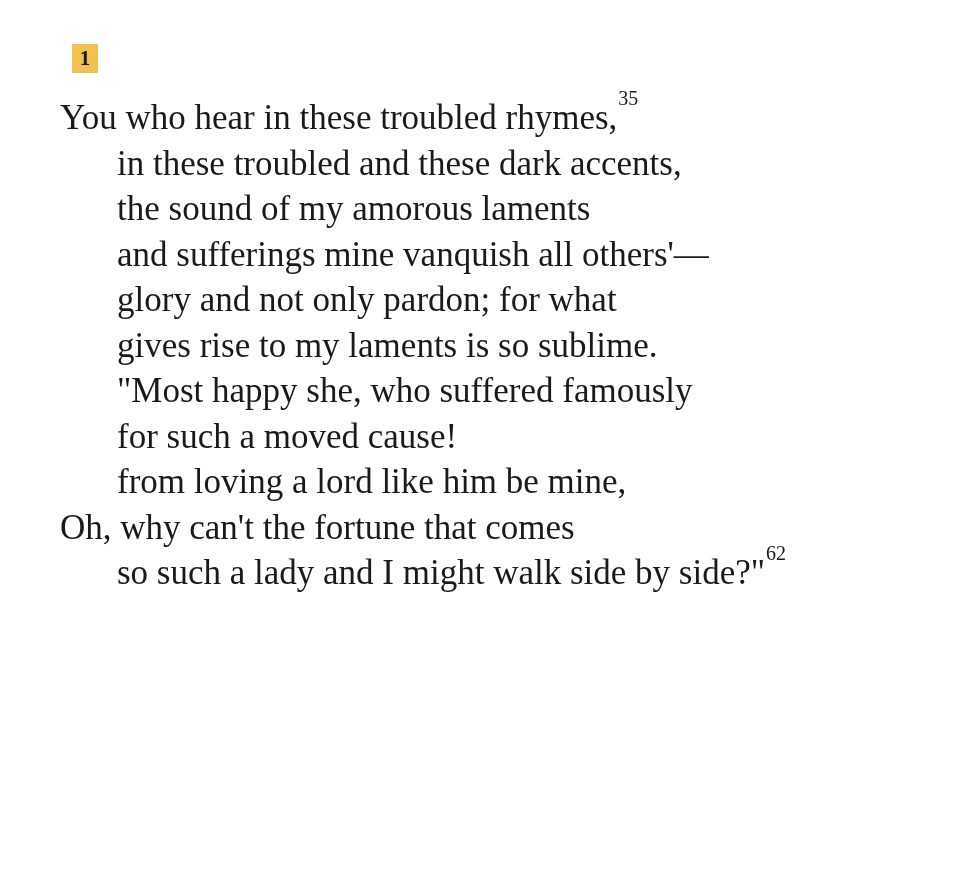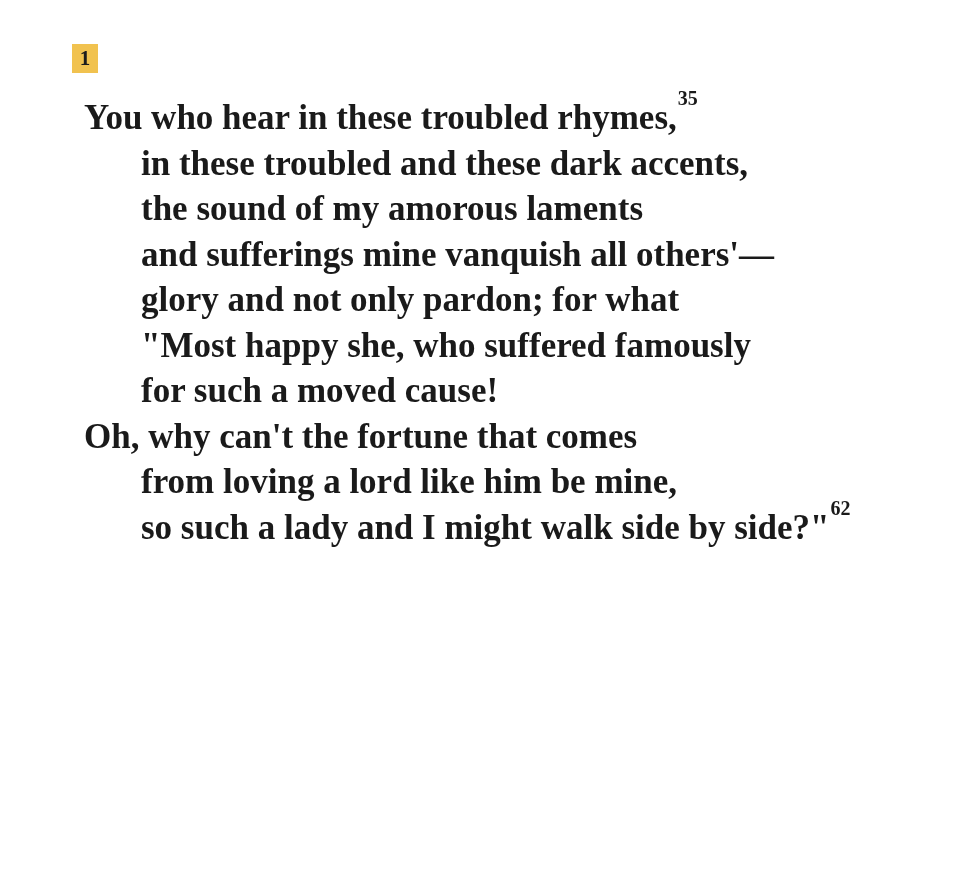--- a/index.html
+++ b/index.html
@@ -25,27 +25,26 @@
     color: #1c1c1c;
     font-weight: bold;
     font-size: 21px;
     line-height: 29px;
     text-align: center;
     padding: 0 1px;
     box-sizing: border-box;
   }
   .poem {
     position: absolute;
-    left: 84px;
+    left: 60px;
     top: 95px;
     width: 820px;
     font-size: 35px;
     line-height: 45.5px;
     white-space: nowrap;
-    font-weight: bold;
   }
   .poem-line {
     height: 45.5px;
   }
   .poem-line.indent {
     padding-left: 57px;
   }
   .footnote-ref {
     font-size: 20px;
     line-height: 0;
@@ -68,26 +67,27 @@
     <div class="poem-line indent"><span>in these troubled and these dark accents,</span></div>
 
     <div class="poem-line indent"><span>the sound of my amorous laments</span></div>
 
     <div class="poem-line indent"><span>and sufferings mine vanquish all others'—</span></div>
 
 
 
     <div class="poem-line indent"><span>glory and not only pardon; for what</span></div>
 
+    <div class="poem-line indent"><span>gives rise to my laments is so sublime.</span></div>
 
 
     <div class="poem-line indent"><span>"Most happy she, who suffered famously</span></div>
 
     <div class="poem-line indent"><span>for such a moved cause!</span></div>
 
+    <div class="poem-line indent"><span>from loving a lord like him be mine,</span></div>
+
     <div class="poem-line"><span>Oh, why can't the fortune that comes</span></div>
-
-    <div class="poem-line indent"><span>from loving a lord like him be mine,</span></div>
 
     <div class="poem-line indent"><span>so such a lady and I might walk side by side?"</span><sup class="footnote-ref">62</sup></div>
 
   </div>
 </div>
 
 </body></html>

